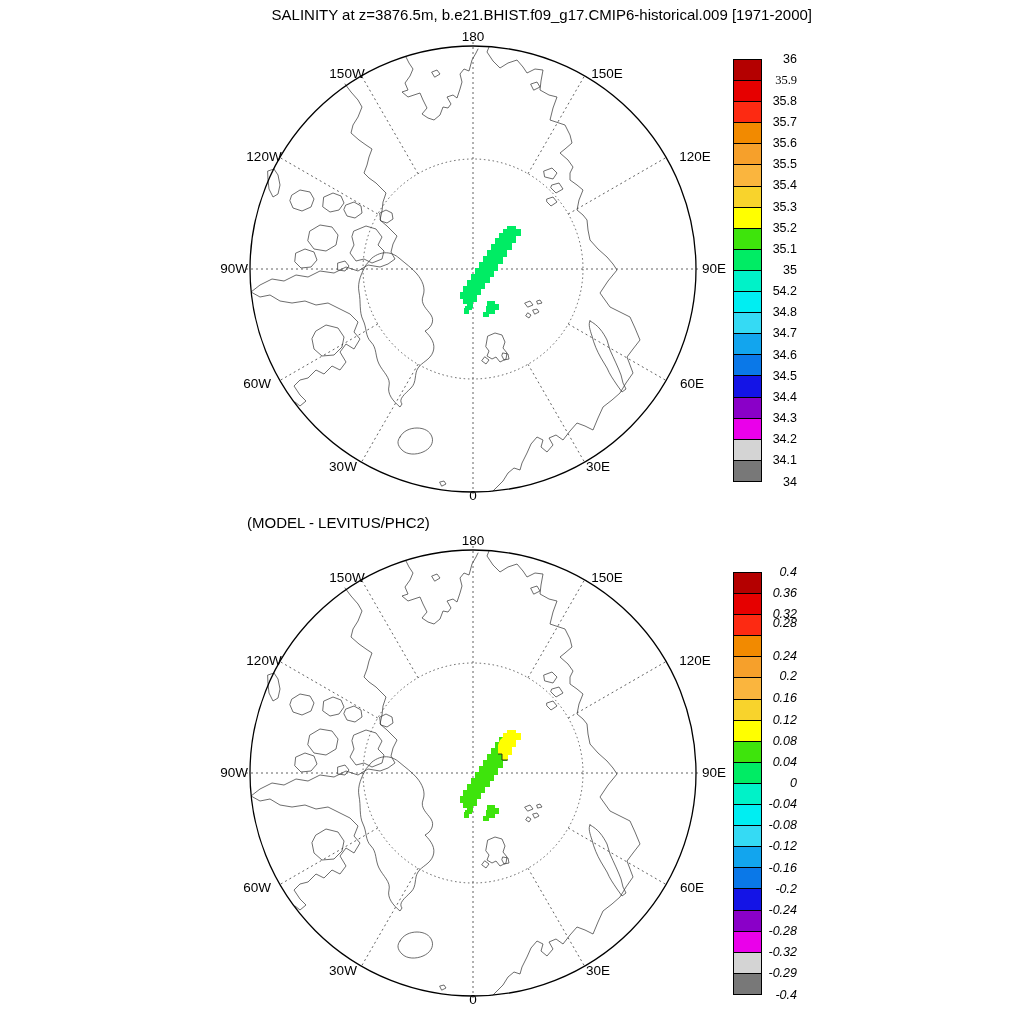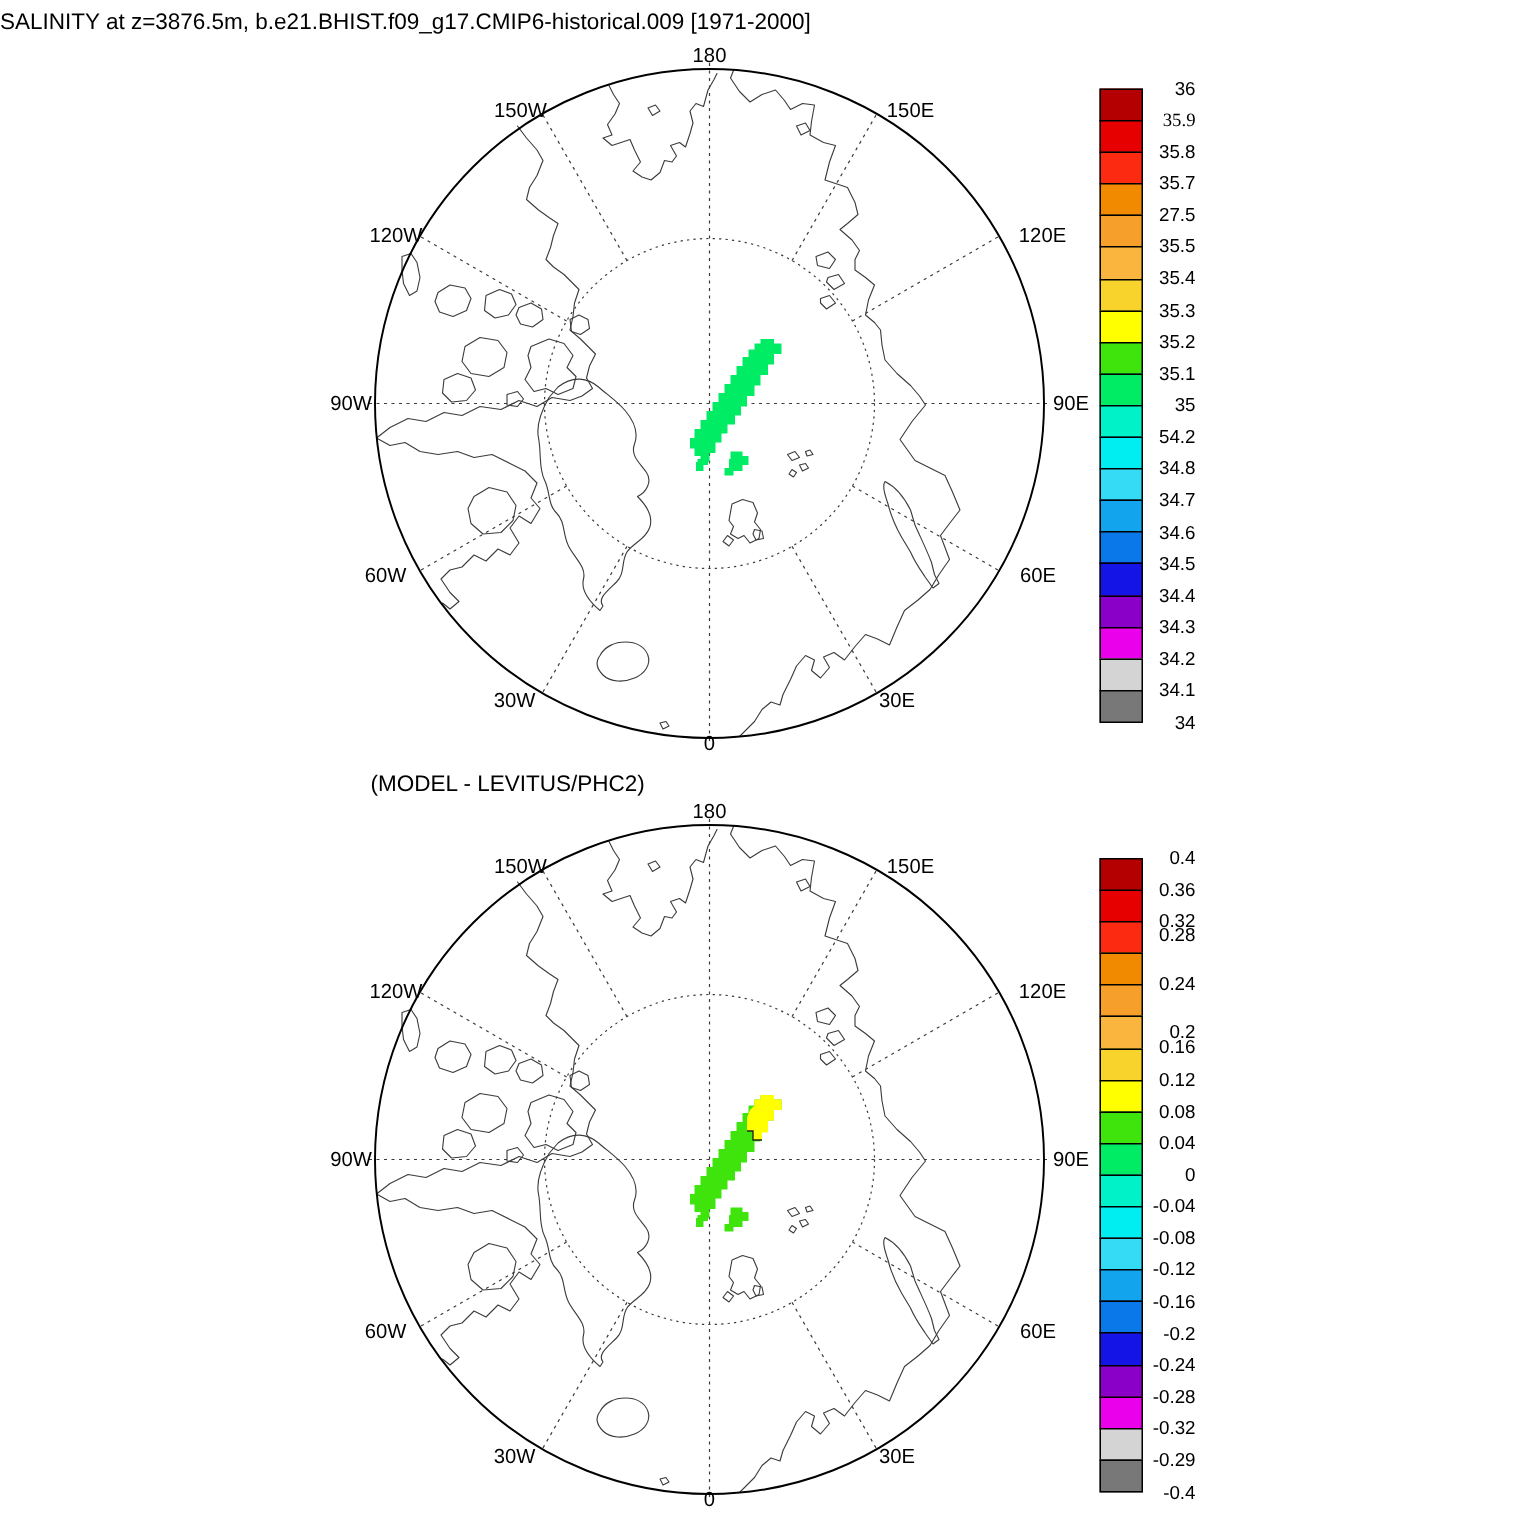--- a/index.html
+++ b/index.html
@@ -1,26 +1,26 @@
 <!DOCTYPE html>
 <html><head>
 <meta charset="utf-8">
 <style>
   html,body{margin:0;padding:0;background:#fff;}
   body{width:1024px;height:1024px;position:relative;overflow:hidden;
        font-family:"Liberation Sans",sans-serif;color:#000;}
-  .page-title{position:absolute;top:6px;left:0;width:812px;text-align:left;
+  .page-title{position:absolute;top:6px;left:0;width:812px;text-align:right;
               font-size:15px;white-space:nowrap;}
   .sub-title{position:absolute;left:247px;top:514px;font-size:15px;white-space:nowrap;}
   .map-wrap{position:absolute;width:530px;height:492px;left:210px;}
   #map-top{top:23px;}
   #map-bottom{top:527px;}
   .cbar-wrap{position:absolute;left:733px;width:70px;height:423px;}
   #cbar-top{top:59px;}
-  #cbar-bottom{top:572px;}
+  #cbar-bottom{top:572px;font-style:italic;}
   .cbar-bar{position:absolute;left:0;top:0;width:29px;height:423px;
             display:flex;flex-direction:column;}
   .cbar-seg{flex:1 1 auto;border:1px solid #000;box-sizing:border-box;}
   .cbar-seg + .cbar-seg{margin-top:-1px;}
   .cbar-lab{position:absolute;left:31px;width:33px;height:13px;line-height:13px;
             text-align:right;font-size:12.5px;white-space:nowrap;}
   svg text{font-family:"Liberation Sans",sans-serif;font-size:13.5px;fill:#000;}
 </style>
 </head>
 <body>
@@ -111,21 +111,21 @@
       <div class="cbar-seg" style="background: rgb(20, 20, 230);"></div>
       <div class="cbar-seg" style="background: rgb(138, 0, 200);"></div>
       <div class="cbar-seg" style="background: rgb(234, 0, 234);"></div>
       <div class="cbar-seg" style="background: rgb(212, 212, 212);"></div>
       <div class="cbar-seg" style="background: rgb(120, 120, 120);"></div>
     </div>
     <div class="cbar-lab" style="top: -6.5px;">36</div>
     <div class="cbar-lab" style="top: 14.65px; font-family: Liberation Serif, serif;">35.9</div>
     <div class="cbar-lab" style="top: 35.8px;">35.8</div>
     <div class="cbar-lab" style="top: 56.95px;">35.7</div>
-    <div class="cbar-lab" style="top: 78.1px;">27.5</div>
+    <div class="cbar-lab" style="top: 78.1px;">35.6</div>
     <div class="cbar-lab" style="top: 99.25px;">35.5</div>
     <div class="cbar-lab" style="top: 120.4px;">35.4</div>
     <div class="cbar-lab" style="top: 141.55px;">35.3</div>
     <div class="cbar-lab" style="top: 162.7px;">35.2</div>
     <div class="cbar-lab" style="top: 183.85px;">35.1</div>
     <div class="cbar-lab" style="top: 205px;">35</div>
     <div class="cbar-lab" style="top: 226.15px;">54.2</div>
     <div class="cbar-lab" style="top: 247.3px;">34.8</div>
     <div class="cbar-lab" style="top: 268.45px;">34.7</div>
     <div class="cbar-lab" style="top: 289.6px;">34.6</div>
@@ -226,21 +226,21 @@
       <div class="cbar-seg" style="background: rgb(138, 0, 200);"></div>
       <div class="cbar-seg" style="background: rgb(234, 0, 234);"></div>
       <div class="cbar-seg" style="background: rgb(212, 212, 212);"></div>
       <div class="cbar-seg" style="background: rgb(120, 120, 120);"></div>
     </div>
     <div class="cbar-lab" style="top: -6.5px;">0.4</div>
     <div class="cbar-lab" style="top: 14.65px;">0.36</div>
     <div class="cbar-lab" style="top: 35.8px;">0.32</div>
     <div class="cbar-lab" style="top: 45px;">0.28</div>
     <div class="cbar-lab" style="top: 78.1px;">0.24</div>
-    <div class="cbar-lab" style="top: 110px;">0.2</div>
+    <div class="cbar-lab" style="top: 98px;">0.2</div>
     <div class="cbar-lab" style="top: 120.4px;">0.16</div>
     <div class="cbar-lab" style="top: 141.55px;">0.12</div>
     <div class="cbar-lab" style="top: 162.7px;">0.08</div>
     <div class="cbar-lab" style="top: 183.85px;">0.04</div>
     <div class="cbar-lab" style="top: 205px;">0</div>
     <div class="cbar-lab" style="top: 226.15px;">-0.04</div>
     <div class="cbar-lab" style="top: 247.3px;">-0.08</div>
     <div class="cbar-lab" style="top: 268.45px;">-0.12</div>
     <div class="cbar-lab" style="top: 289.6px;">-0.16</div>
     <div class="cbar-lab" style="top: 310.75px;">-0.2</div>

